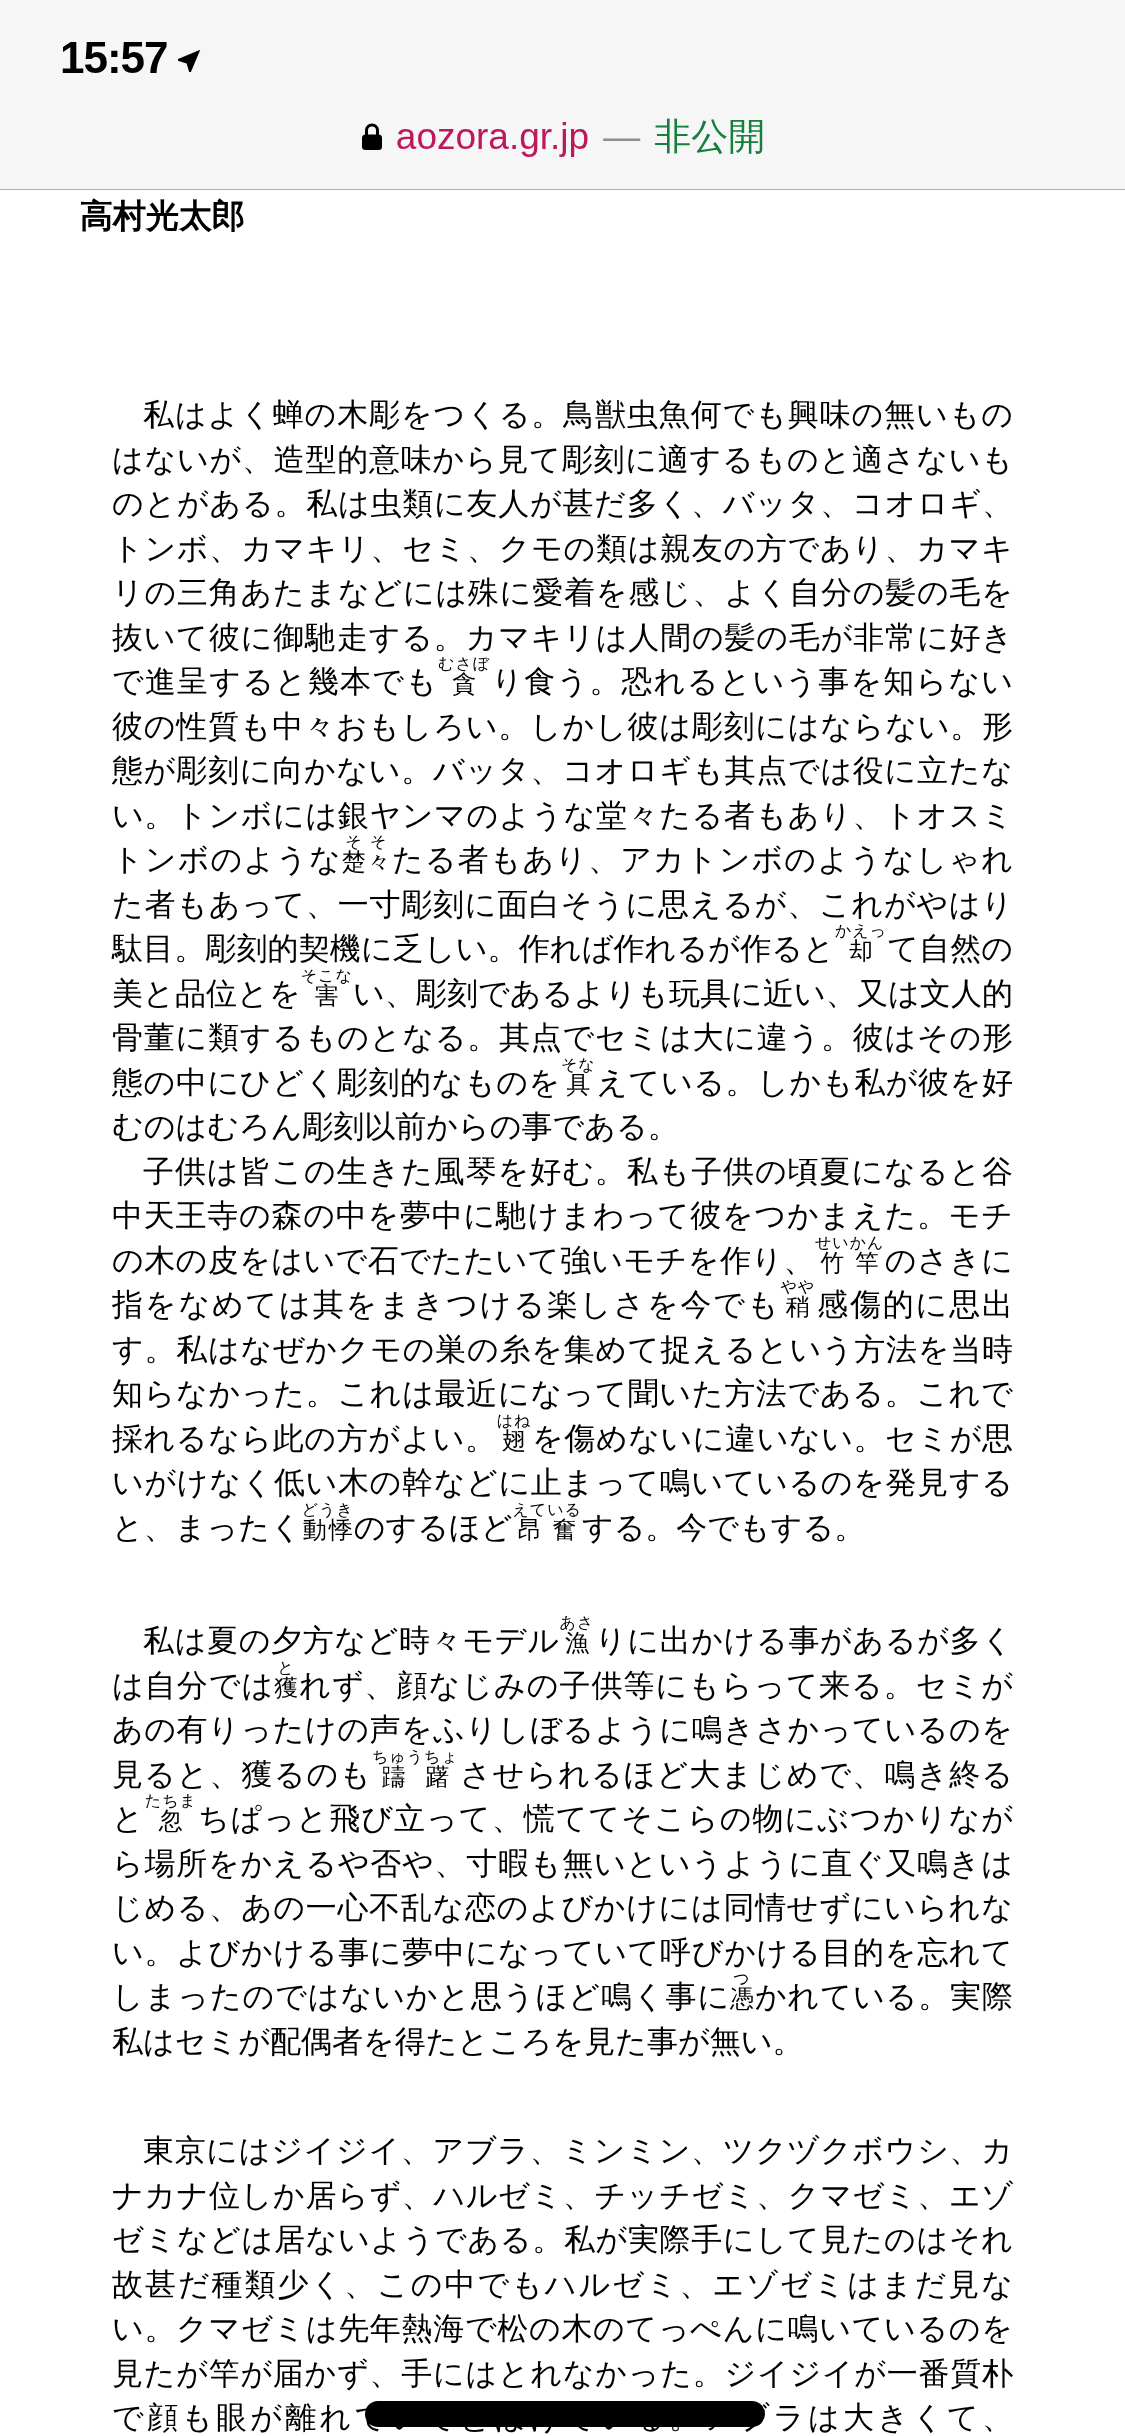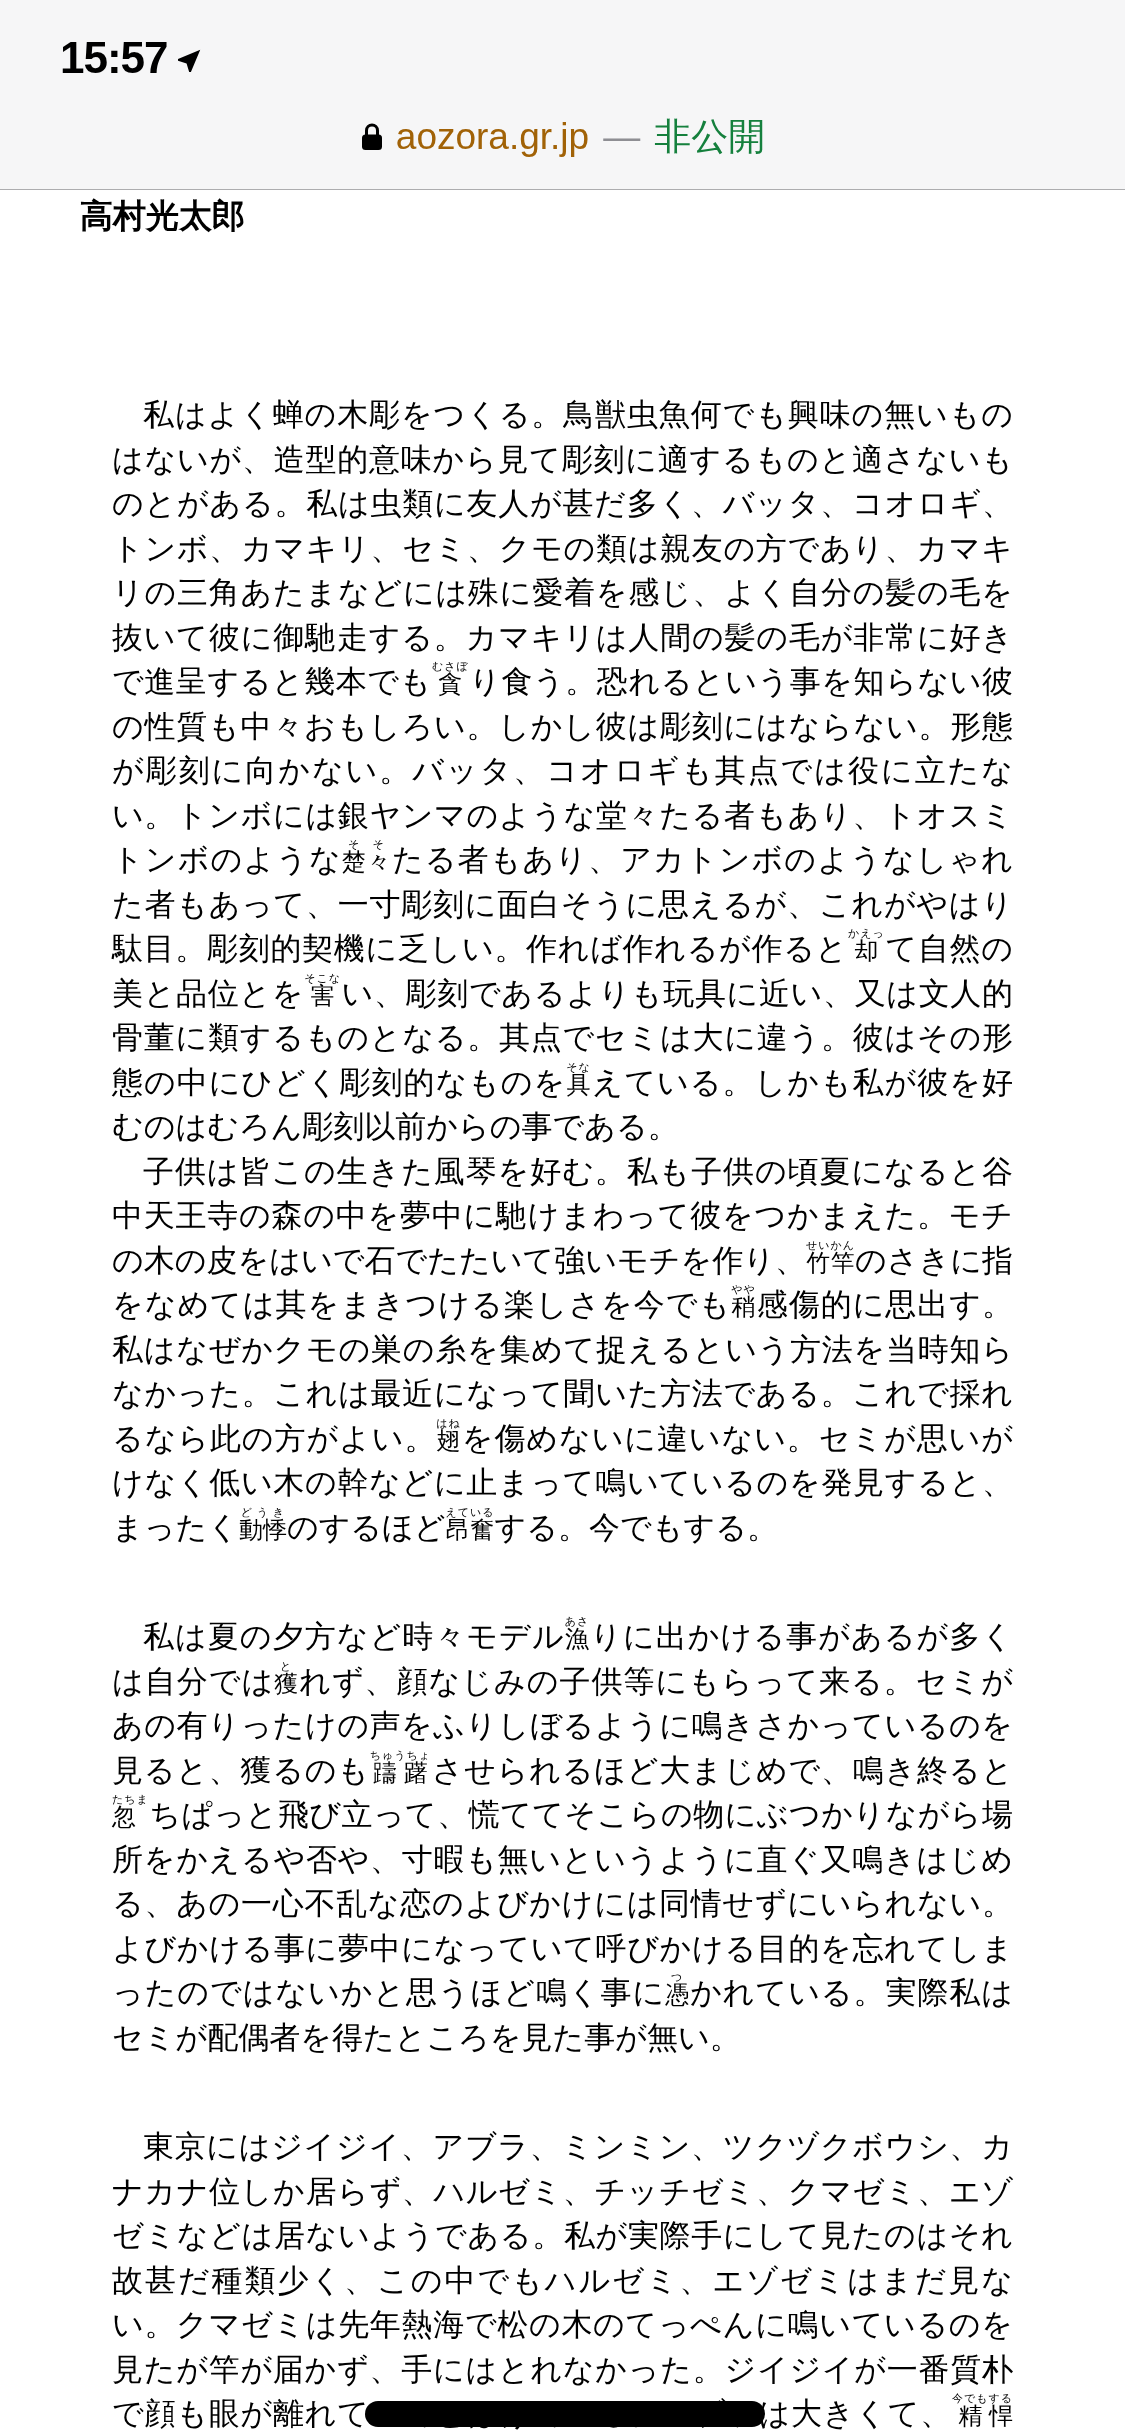--- a/index.html
+++ b/index.html
@@ -42,21 +42,21 @@
   }
   .battery .nub{
     position:absolute;right:2px;top:9px;width:5px;height:11px;
     background:#a8a8ab;border-radius:0 4px 4px 0;
   }
   .url-row{
     position:absolute;left:0;top:112px;width:1125px;height:50px;
     display:flex;align-items:center;justify-content:center;gap:12px;
   }
   .lock{width:24px;height:30px;flex:0 0 auto;}
-  .url-domain{font-size:37px;color:#a16207;}
+  .url-domain{font-size:37px;color:#be185d;}
   .url-dash{font-size:37px;color:#8e8e93;margin:0 2px;}
   .url-privacy{font-size:37px;color:#15803d;}
 
   
   .content{
     position:absolute;left:0;top:190px;width:1125px;
     padding:0;color:#000;
   }
   .author{
     margin:4px 0 0 80px;
@@ -64,21 +64,21 @@
   }
   .article-body{
     margin:155px 112px 0 112px;   
     width:901px;
     font-size:31px;line-height:44.5px;
     text-align:justify;
   }
   .para{margin:0;text-indent:1em;}
   .para.gap{margin-top:65px;font-family:Liberation Serif, serif;}
   ruby{ruby-position:over;font-size:24px;line-height:1;}
-  rt{font-size:11px;line-height:1;letter-spacing:1px;}
+  rt{font-size:16px;line-height:1;letter-spacing:1px;}
 
   
   .redaction{
     position:absolute;left:365px;top:2401px;width:400px;height:26px;
     background:#000;border-radius:13px;z-index:4;
   }
 </style>
 </head>
 <body>
 

